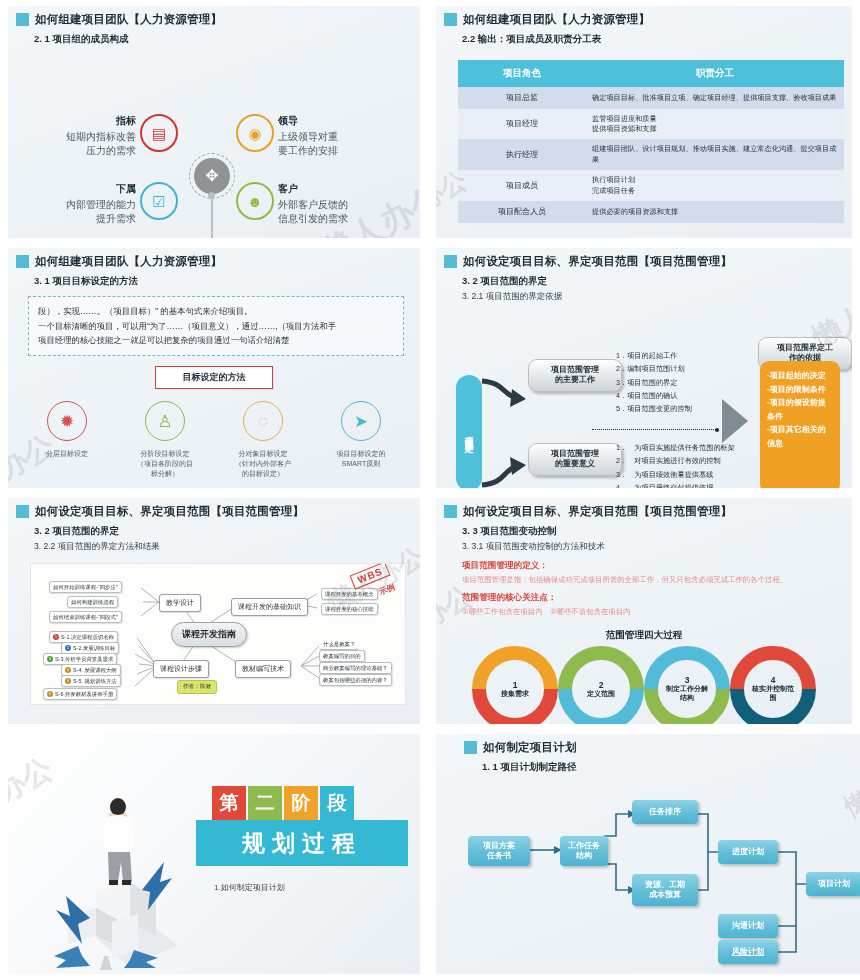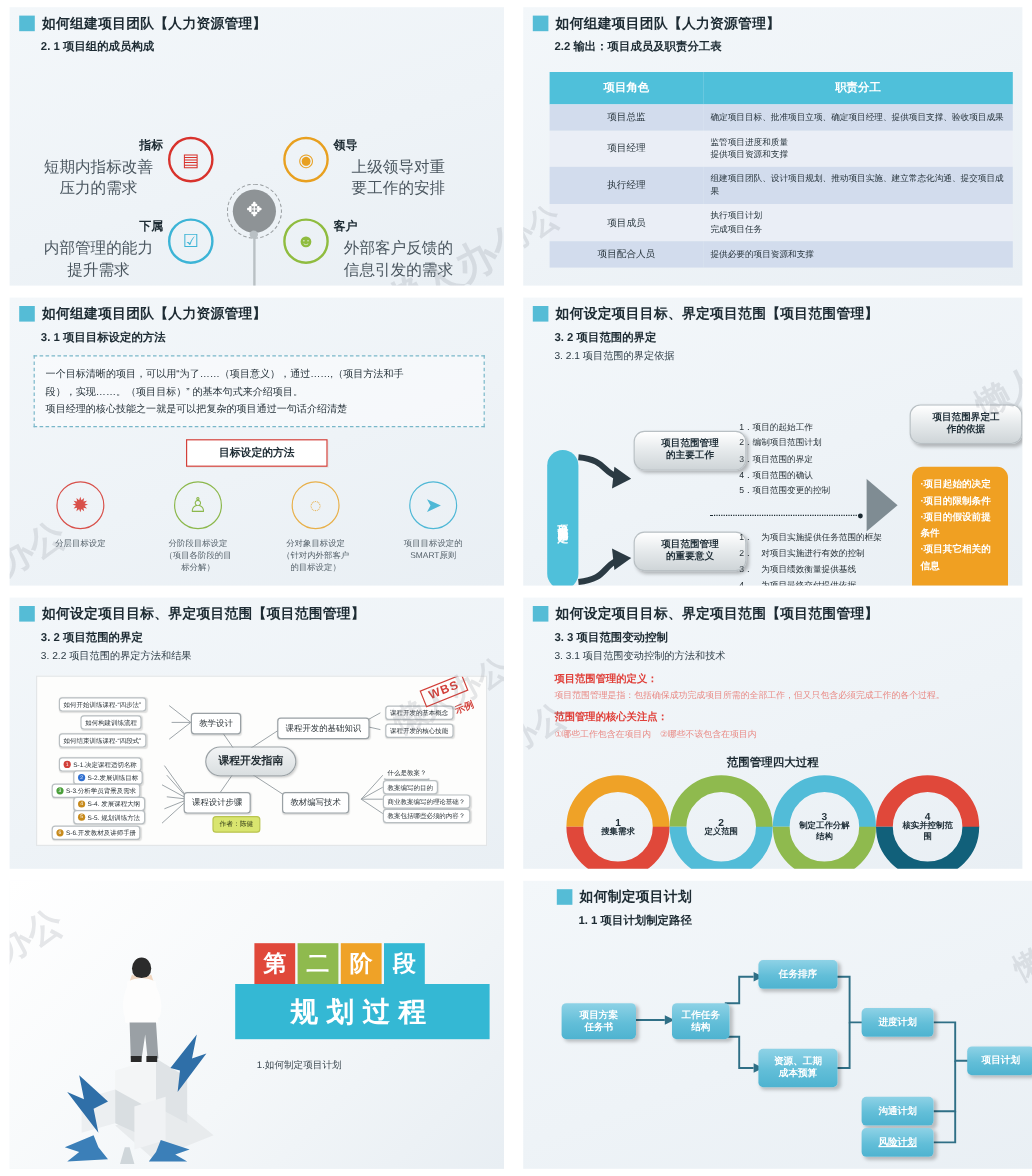--- a/index.html
+++ b/index.html
@@ -22,21 +22,21 @@
        background:#8e9396;display:flex;align-items:center;justify-content:center;}
   .hub:after{content:"";position:absolute;left:-5px;top:-5px;right:-5px;bottom:-5px;border:1.4px dashed #9ea3a6;border-radius:50%;}
   .hub .gl{font-size:16px;color:#fff;line-height:1;}
   .stem{position:absolute;left:203px;top:150px;width:1.6px;height:90px;background:#b9c0c4;}
   .stem:before{content:"";position:absolute;left:-2.6px;top:-4px;width:7px;height:7px;border-radius:50%;background:#b9c0c4;}
 
   .node{position:absolute;width:150px;}
   .node .ring{position:absolute;width:34px;height:34px;border-radius:50%;border:2.6px solid;
        display:flex;align-items:center;justify-content:center;font-size:15px;line-height:1;background:transparent;}
   .node .nm{font-size:10px;font-weight:bold;color:#1d2b33;}
-  .node .ds{font-size:13px;color:#4a565f;line-height:1.35;margin-top:2px;text-align:center;}
+  .node .ds{font-size:10px;color:#4a565f;line-height:1.35;margin-top:2px;}
   .node.r{text-align:right;}
   .node.r .ring{right:0;top:0;}
   .node.r .tx{margin-right:42px;}
   .node.l .ring{left:0;top:0;}
   .node.l .tx{margin-left:42px;}
 
   
   .tbl{margin:14px 22px 0 22px;border-collapse:collapse;width:386px;font-size:7.2px;}
   .tbl th{background:#4fc0da;color:#fff;font-size:9.5px;font-weight:bold;padding:7px 4px;text-align:center;}
   .tbl td{padding:5px 6px;color:#27343c;vertical-align:middle;line-height:1.45;}
@@ -61,21 +61,21 @@
   .vbar span{writing-mode:vertical-rl;letter-spacing:1px;}
   .cap3d{position:absolute;width:84px;padding:5px 4px;border-radius:9px;text-align:center;
      font-size:8px;font-weight:bold;color:#22313a;line-height:1.3;
      background:linear-gradient(180deg,#ffffff 0%,#e6eaec 48%,#cfd5d8 100%);
      border:1px solid #b9c0c4;box-shadow:2px 2px 3px rgba(0,0,0,.25);}
   .lst{position:absolute;font-size:7.2px;color:#283238;line-height:1.85;}
   .lst div{white-space:nowrap;}
   .dots{position:absolute;border-top:1px dotted #1d2b33;height:0;}
   .dots:after{content:"";position:absolute;right:-3px;top:-2.5px;width:4px;height:4px;background:#1d2b33;border-radius:50%;}
   .orangebox{position:absolute;left:324px;top:58px;width:80px;height:132px;background:#f0a022;border-radius:9px;
-     padding:8px 7px;box-sizing:border-box;font-size:8px;color:#fff;font-weight:bold;line-height:1.7;margin-top:28px;}
+     padding:8px 7px;box-sizing:border-box;font-size:8px;color:#fff;font-weight:bold;line-height:1.7;}
 
   
   .mm{position:relative;margin:10px 14px 0 22px;height:140px;background:#fdfdfc;border:1px solid #e3e6e8;overflow:hidden;}
   .mmbox{position:absolute;background:#fff;border:1px solid #b9bfc2;border-radius:3px;
      font-size:5.4px;color:#2b3338;padding:1.5px 3px;white-space:nowrap;box-shadow:.5px .5px 1px rgba(0,0,0,.12);}
   .mmbox.big{font-size:7px;padding:3px 6px;border-color:#9aa1a5;}
   .mmcore{position:absolute;background:linear-gradient(180deg,#f2f4f5,#d9dee0);border:1px solid #9aa1a5;
      border-radius:14px;font-size:9px;font-weight:bold;color:#1f2a30;padding:5px 10px;white-space:nowrap;box-shadow:1px 1px 2px rgba(0,0,0,.2);}
   .mmauthor{position:absolute;background:#d9e56f;border:1px solid #b9c44f;border-radius:3px;font-size:5.6px;color:#36401a;padding:2px 5px;white-space:nowrap;}
   .wbs{position:absolute;right:16px;top:4px;transform:rotate(-22deg);border:1.6px solid #d2403a;color:#d2403a;
@@ -214,22 +214,22 @@
   </div>
 
   <div class="slide" style="left:8px;top:248px;width:412px;height:240px;">
     <div class="hdr">
       <div class="sq"></div>
       <div class="t">如何组建项目团队【人力资源管理】</div>
     </div>
     <div class="sub">3. 1 项目目标设定的方法</div>
 
     <div class="dashbox">
+      <div>段），实现……。（项目目标）” 的基本句式来介绍项目。</div>
       <div>一个目标清晰的项目，可以用“为了……（项目意义），通过……,（项目方法和手</div>
-      <div>段），实现……。（项目目标）” 的基本句式来介绍项目。</div>
       <div>项目经理的核心技能之一就是可以把复杂的项目通过一句话介绍清楚</div>
     </div>
 
     <div class="redtag">目标设定的方法</div>
 
     <div class="icorow">
       <div class="ico">
         <div class="cr" style="border-color:#d8504a;color:#d8504a;">✹</div>
         <div class="cap" style="white-space:pre-line;">分层目标设定</div>
       </div>

